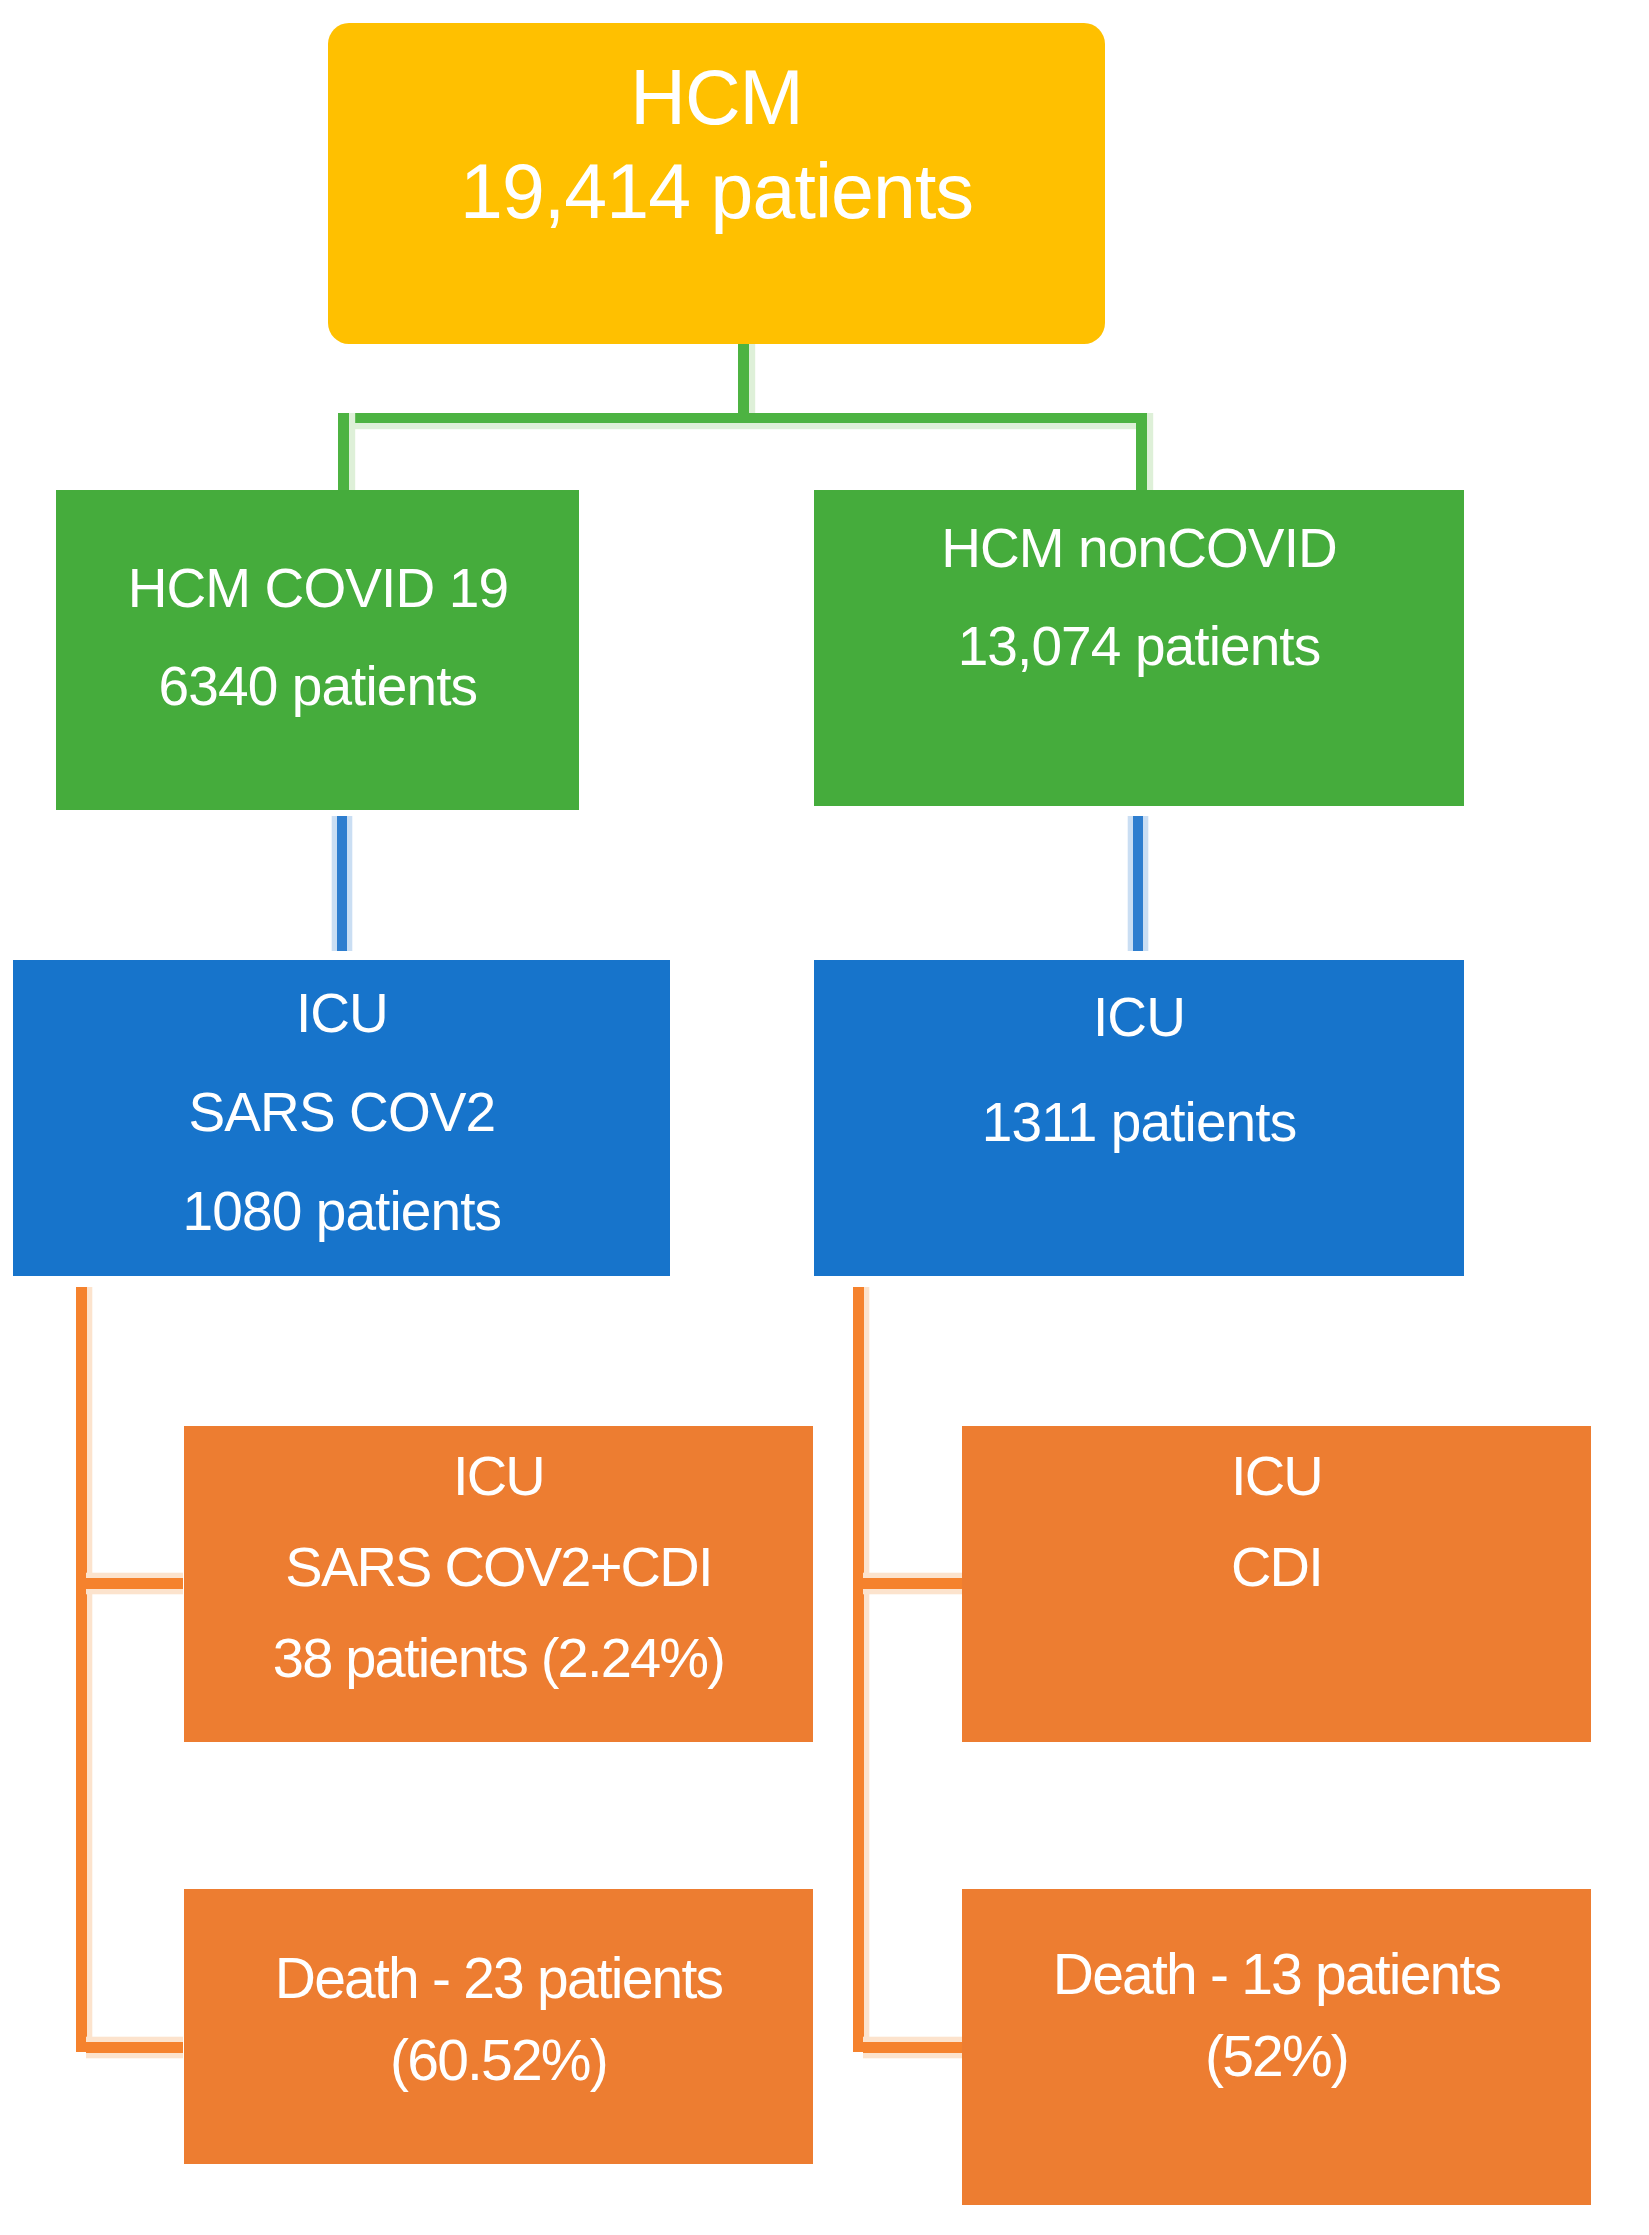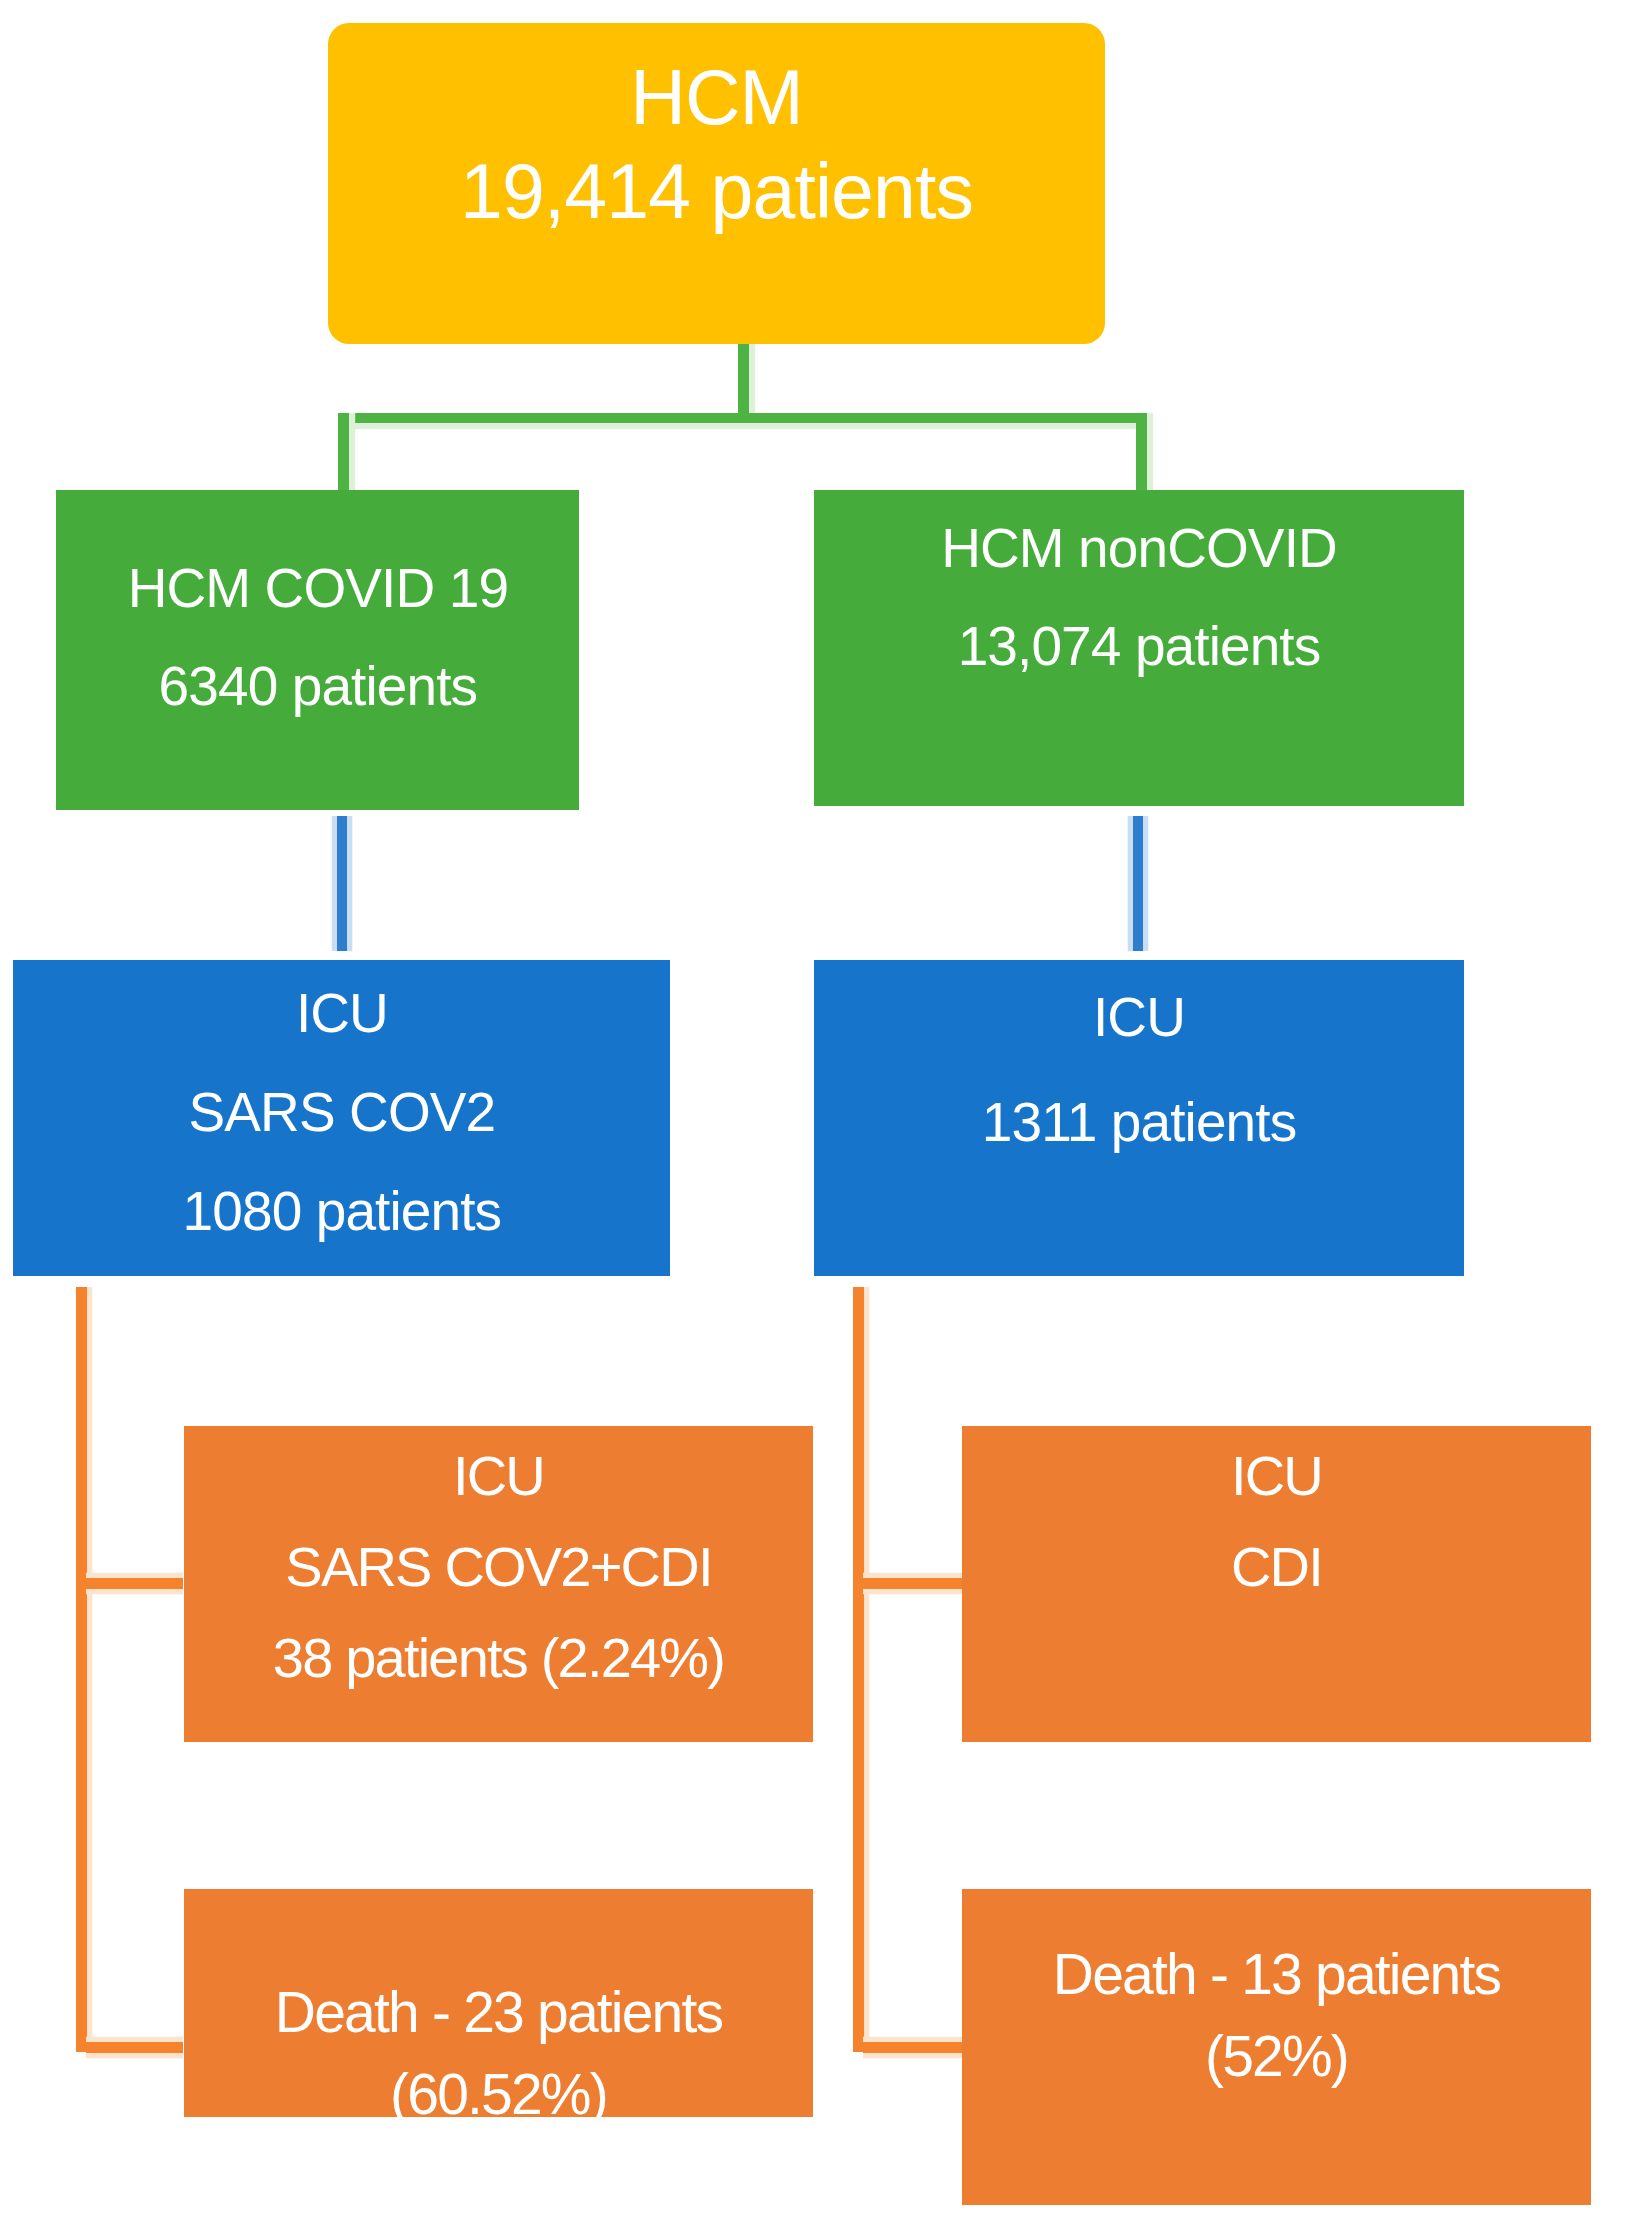--- a/index.html
+++ b/index.html
@@ -24,21 +24,21 @@
   .ln{display:block;white-space:nowrap;}
 
   
   .n-root        {left:328px; top:23px;   width:777px; height:321px; background:#FFC000; font-size:77px; line-height:94px; padding-top:27px;border-radius:21px;}
   .n-covid       {left:13.4px;  top:490px;  width:523px; height:320px; background:#45AC3C; font-size:55px; line-height:98px; padding-top:49px;margin-left:43px;}
   .n-noncovid    {left:814px; top:490px;  width:650px; height:316px; background:#45AC3C; font-size:55px; line-height:98px; padding-top:9px;}
   .n-icu-covid   {left:13.4px;  top:960px; width:657px; height:316px; background:#1774CB; font-size:55px; line-height:99px; padding-top:3.6px;}
   .n-icu-noncov  {left:814px; top:960px; width:650px; height:316px; background:#1774CB; font-size:55px; line-height:105px; padding-top:5.3px;}
   .n-cdi-covid   {left:184px; top:1426px; width:629px; height:316px; background:#ED7D31; font-size:56px; line-height:91px; padding-top:3.6px; letter-spacing:-1.8px;}
   .n-cdi-noncov  {left:962px;top:1426px; width:629px; height:316px; background:#ED7D31; font-size:56px; line-height:91px; padding-top:3.6px; letter-spacing:-1.8px;}
-  .n-death-covid {left:184px; top:1889px; width:629px; height:228px; background:#ED7D31; font-size:57px; line-height:82px;  padding-top:82px; letter-spacing:-1.8px;}
+  .n-death-covid {left:184px; top:1889px; width:629px; height:275px; background:#ED7D31; font-size:57px; line-height:82px;  padding-top:48px; letter-spacing:-1.8px;}
   .n-death-noncov{left:962px;top:1889px; width:629px; height:316px; background:#ED7D31; font-size:57px; line-height:82px;  padding-top:44px; letter-spacing:-1.8px;}
 
   
   .line{position:absolute;}
   .g-v {background:#4DB342; box-shadow:6.2px 0 0 #DEF0D8;}
   .g-h {background:#4DB342; box-shadow:0 6.2px 0 #DEF0D8;}
   .b-v {background:#2E7ECF; box-shadow:5.3px 0 0 #CADEF3, -5.3px 0 0 #CADEF3;}
   .o-v {background:#F5822D; box-shadow:5.3px 0 0 #FCE3CD;}
   .o-h {background:#F5822D; box-shadow:0 5.3px 0 #FCE3CD, 0 -5.3px 0 #FCE3CD;}
 

